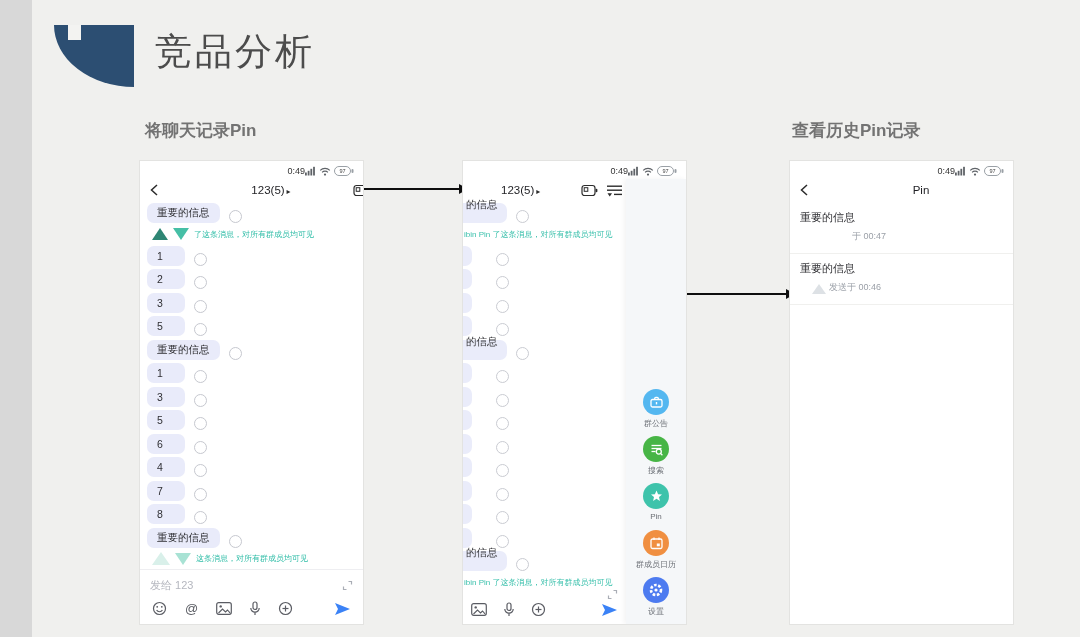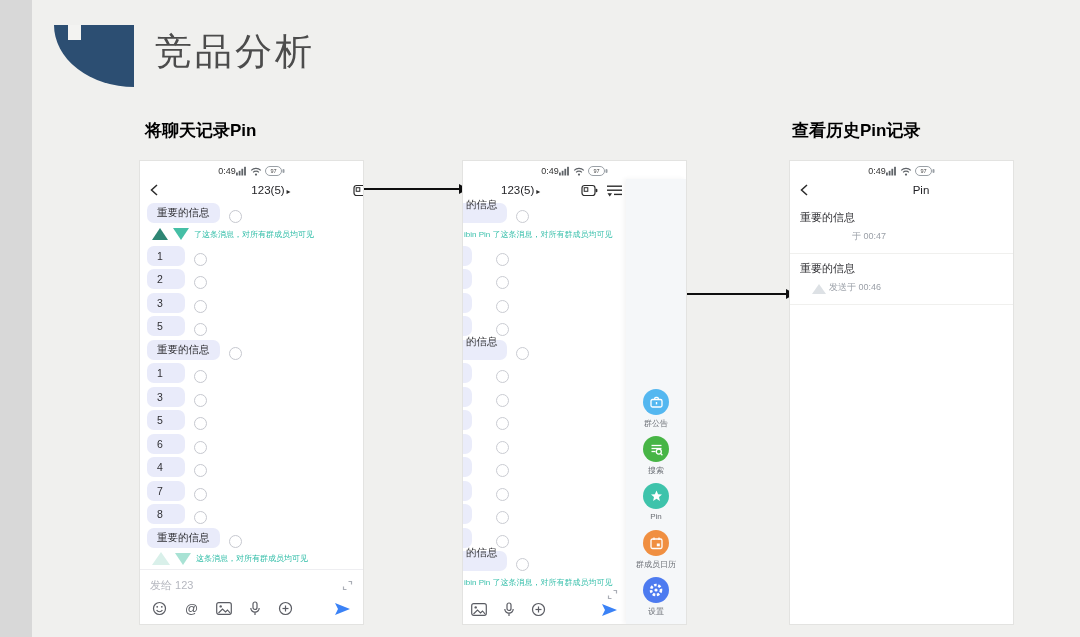--- a/index.html
+++ b/index.html
@@ -3,34 +3,34 @@
 <meta charset="utf-8">
 <style>
   html,body{margin:0;padding:0;background:#d8d8d8;}
   .slide{position:relative;width:1080px;height:637px;background:#f0f0ee;overflow:hidden;
          font-family:"Liberation Sans","DejaVu Sans",sans-serif;margin-left:32px;}
   
   .logo{position:absolute;left:22px;top:25px;width:80px;height:62px;background:#2c4e72;
         border-bottom-left-radius:100% 100%;}
   .logo .notch{position:absolute;left:14px;top:0;width:13px;height:15px;background:#f3f3f1;}
   .title{position:absolute;left:123px;top:27px;font-size:37px;color:#4c4c4c;letter-spacing:3px;font-weight:400;}
-  .caption{position:absolute;top:119px;font-size:17px;font-weight:700;color:#000000;}
+  .caption{position:absolute;top:119px;font-size:17px;font-weight:700;color:#737373;}
   .c1{left:113px}.c2{left:437px}.c3{left:760px}
   
   .arrow{position:absolute;height:10px;}
   .a1{left:316px;top:184px;width:120px;}
   .a2{left:641px;top:289px;width:122px;}
   .arrow .line{position:absolute;left:0;right:7px;top:4px;height:2px;background:#0e0e0e;}
   .arrow .head{position:absolute;right:0;top:0;width:0;height:0;border-left:9px solid #0e0e0e;
                border-top:5px solid transparent;border-bottom:5px solid transparent;}
   
   .phone{position:absolute;top:160px;width:225px;height:465px;background:#fff;border:1px solid #e3e3e1;
          box-sizing:border-box;overflow:hidden;}
   .p1{left:107px}.p2{left:430px}.p3{left:757px}
-  .statusbar{position:absolute;top:0;left:0;right:0;height:18px;display:flex;justify-content:center;
+  .statusbar{position:absolute;top:0;left:0;right:0;height:18px;display:flex;justify-content:flex-end;
              align-items:center;padding:2px 9px 0;box-sizing:border-box;z-index:5;}
   .time{font-size:9px;color:#333;}
   .sicons{display:flex;align-items:center;gap:3px;}
   .navbar{position:absolute;top:18px;left:0;width:100%;height:24px;padding-left:39px;}
   .back{position:absolute;left:9px;top:4px;}
   .navtitle{position:absolute;left:0;right:0;top:5px;text-align:center;font-size:11.5px;color:#1f1f23;}
   .navtitle .caret{font-size:8px;color:#2b2b2b;margin-left:2px;}
   .p2 .navtitle{left:38px;right:auto;text-align:left;}
   .nav-ic{position:absolute;top:5px;}
   .p1 .vid{right:32px}.p1 .ham{right:7px}

